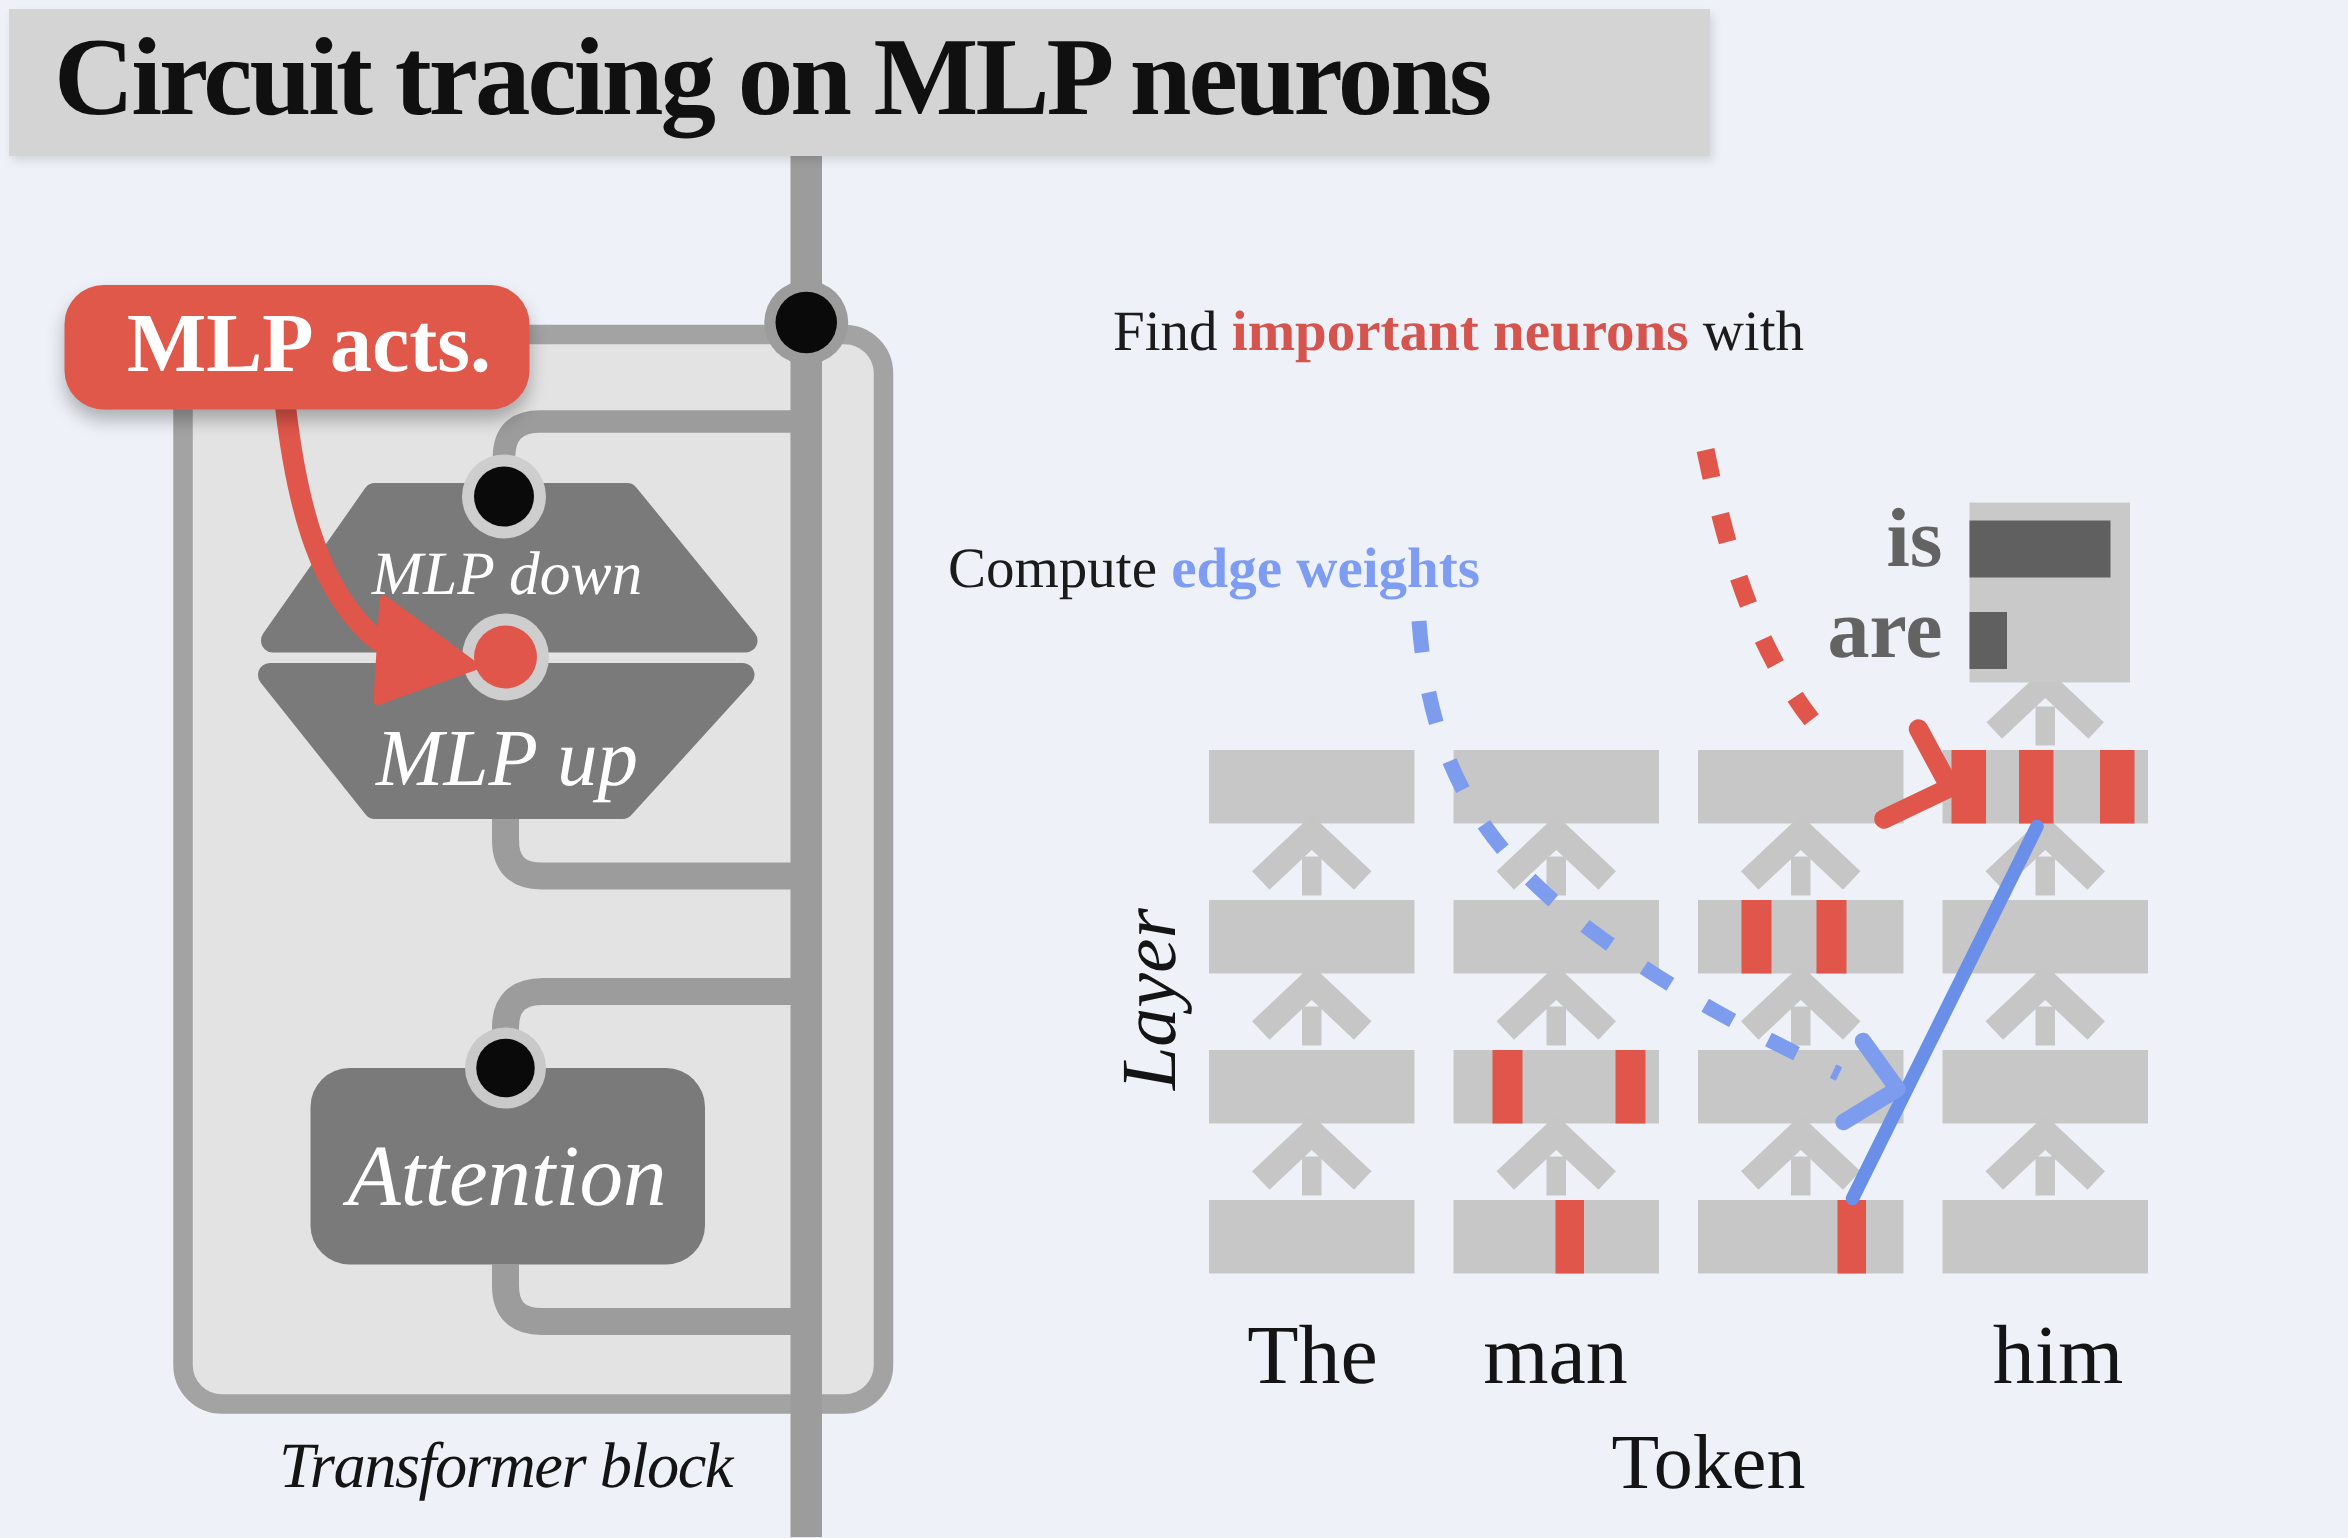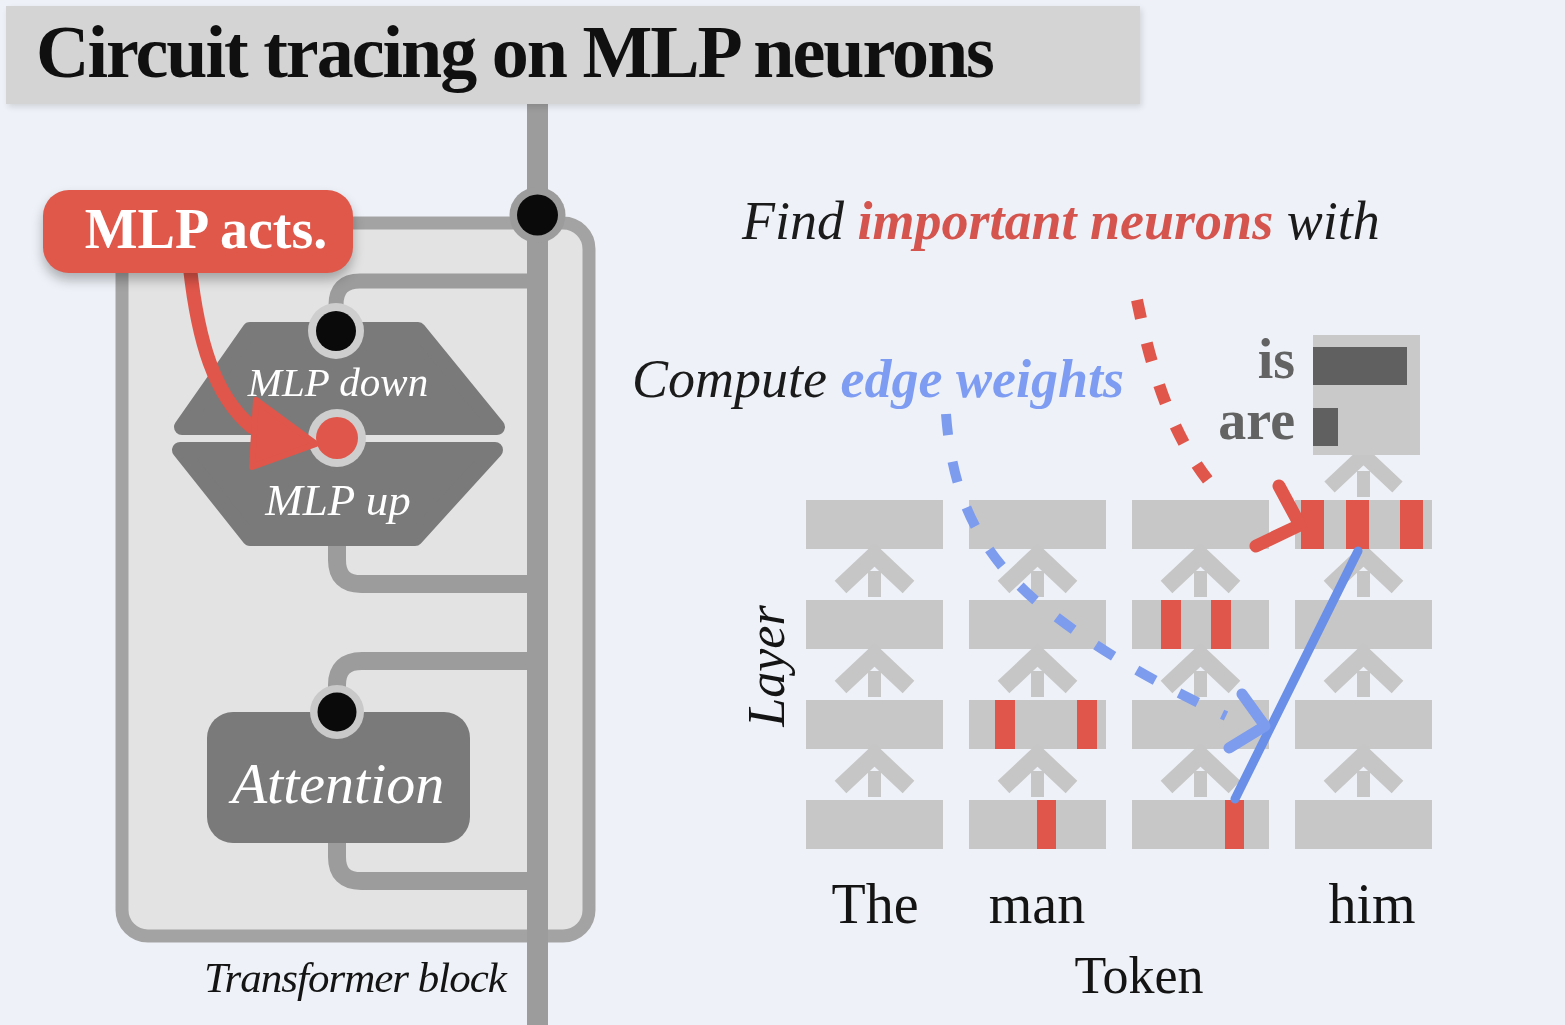--- a/index.html
+++ b/index.html
@@ -12,27 +12,27 @@
              box-shadow:2px 3px 6px rgba(0,0,0,0.12);display:flex;align-items:center;}
   .title-text{padding-left:30px;padding-bottom:6px;font-size:74px;font-weight:bold;color:#101010;
               letter-spacing:-2px;white-space:nowrap;}
 
   .callout{left:43px;top:190px;width:294px;height:83px;background:#e0584a;border-radius:26px;
            box-shadow:0 7px 12px rgba(0,0,0,0.28);display:flex;align-items:center;justify-content:center;padding-left:16px;}
   .callout-text{color:#ffffff;font-weight:bold;font-size:56px;padding-bottom:6px;white-space:nowrap;}
 
   .hex-label{color:#ffffff;font-style:italic;text-align:center;white-space:nowrap;}
   .mlp-down-label{left:238px;top:358px;width:200px;font-size:41px;}
-  .mlp-up-label{left:238px;top:474px;width:200px;font-size:45px;}
+  .mlp-up-label{left:238px;top:474px;width:200px;font-size:54px;}
   .attention-label{left:228px;top:750px;width:220px;font-size:58px;}
 
   .block-caption{left:186px;top:953px;width:300px;text-align:center;font-style:italic;
-                 font-size:43px;letter-spacing:-1px;color:#141414;white-space:nowrap;margin-left:18px;}
+                 font-size:43px;letter-spacing:-1px;color:#141414;white-space:nowrap;}
 
-  .annotation{font-style:italic;font-size:54px;color:#1b1b1b;line-height:53px;white-space:nowrap;}
+  .annotation{font-size:38px;color:#1b1b1b;line-height:53px;white-space:nowrap;}
   .find-annotation{left:742px;top:195px;}
   .compute-annotation{left:632px;top:353px;}
   .hl-red{color:#d5544e;font-weight:bold;}
   .hl-blue{color:#7e9df2;font-weight:bold;}
 
   .logit-label{width:180px;text-align:right;font-weight:bold;font-size:56px;color:#636363;
                line-height:56px;white-space:nowrap;}
   .logit-label-is{left:1115px;top:331px;}
   .logit-label-are{left:1115px;top:392px;}
 

